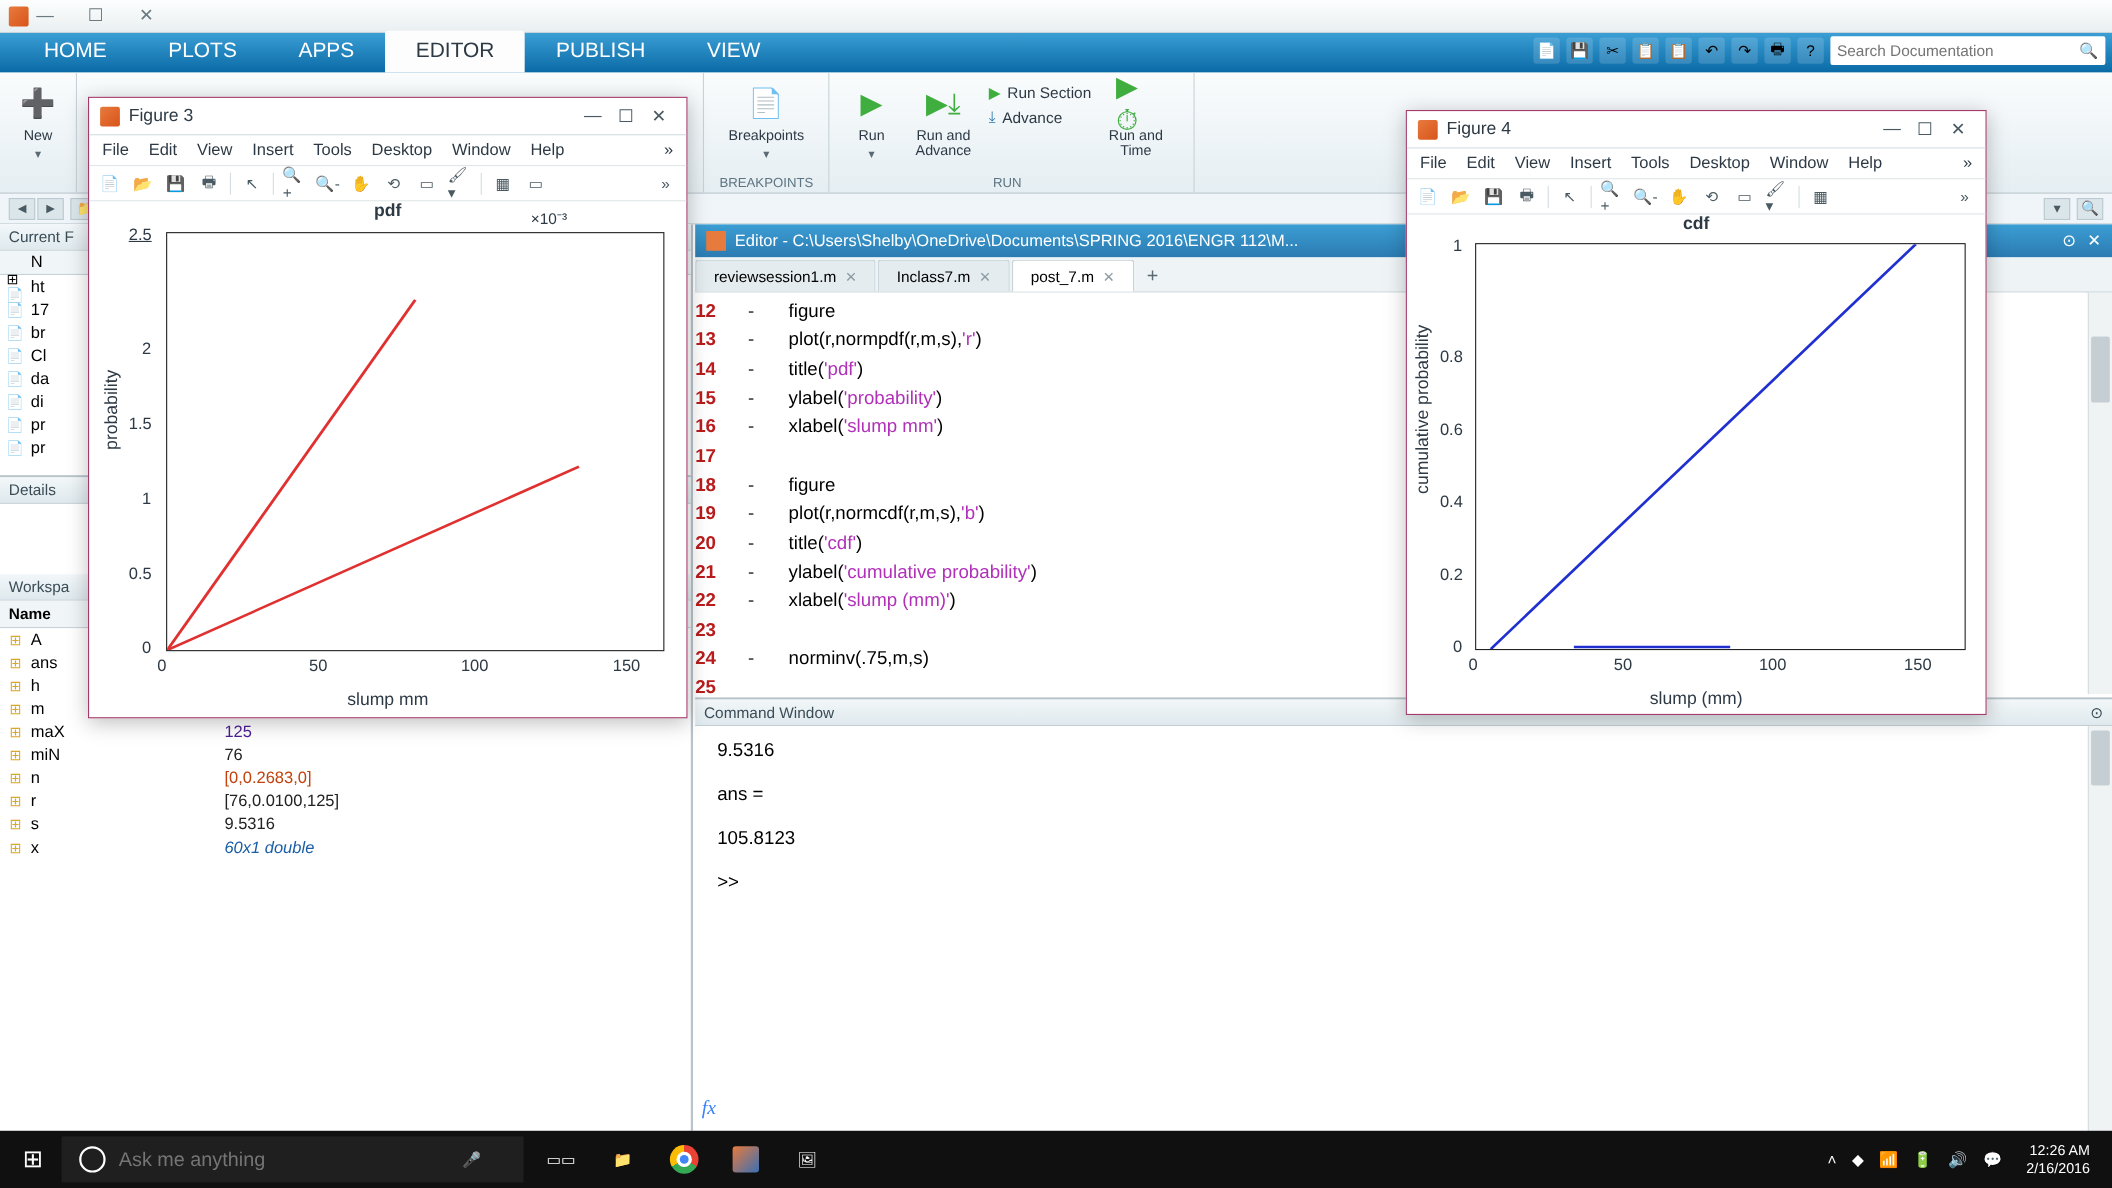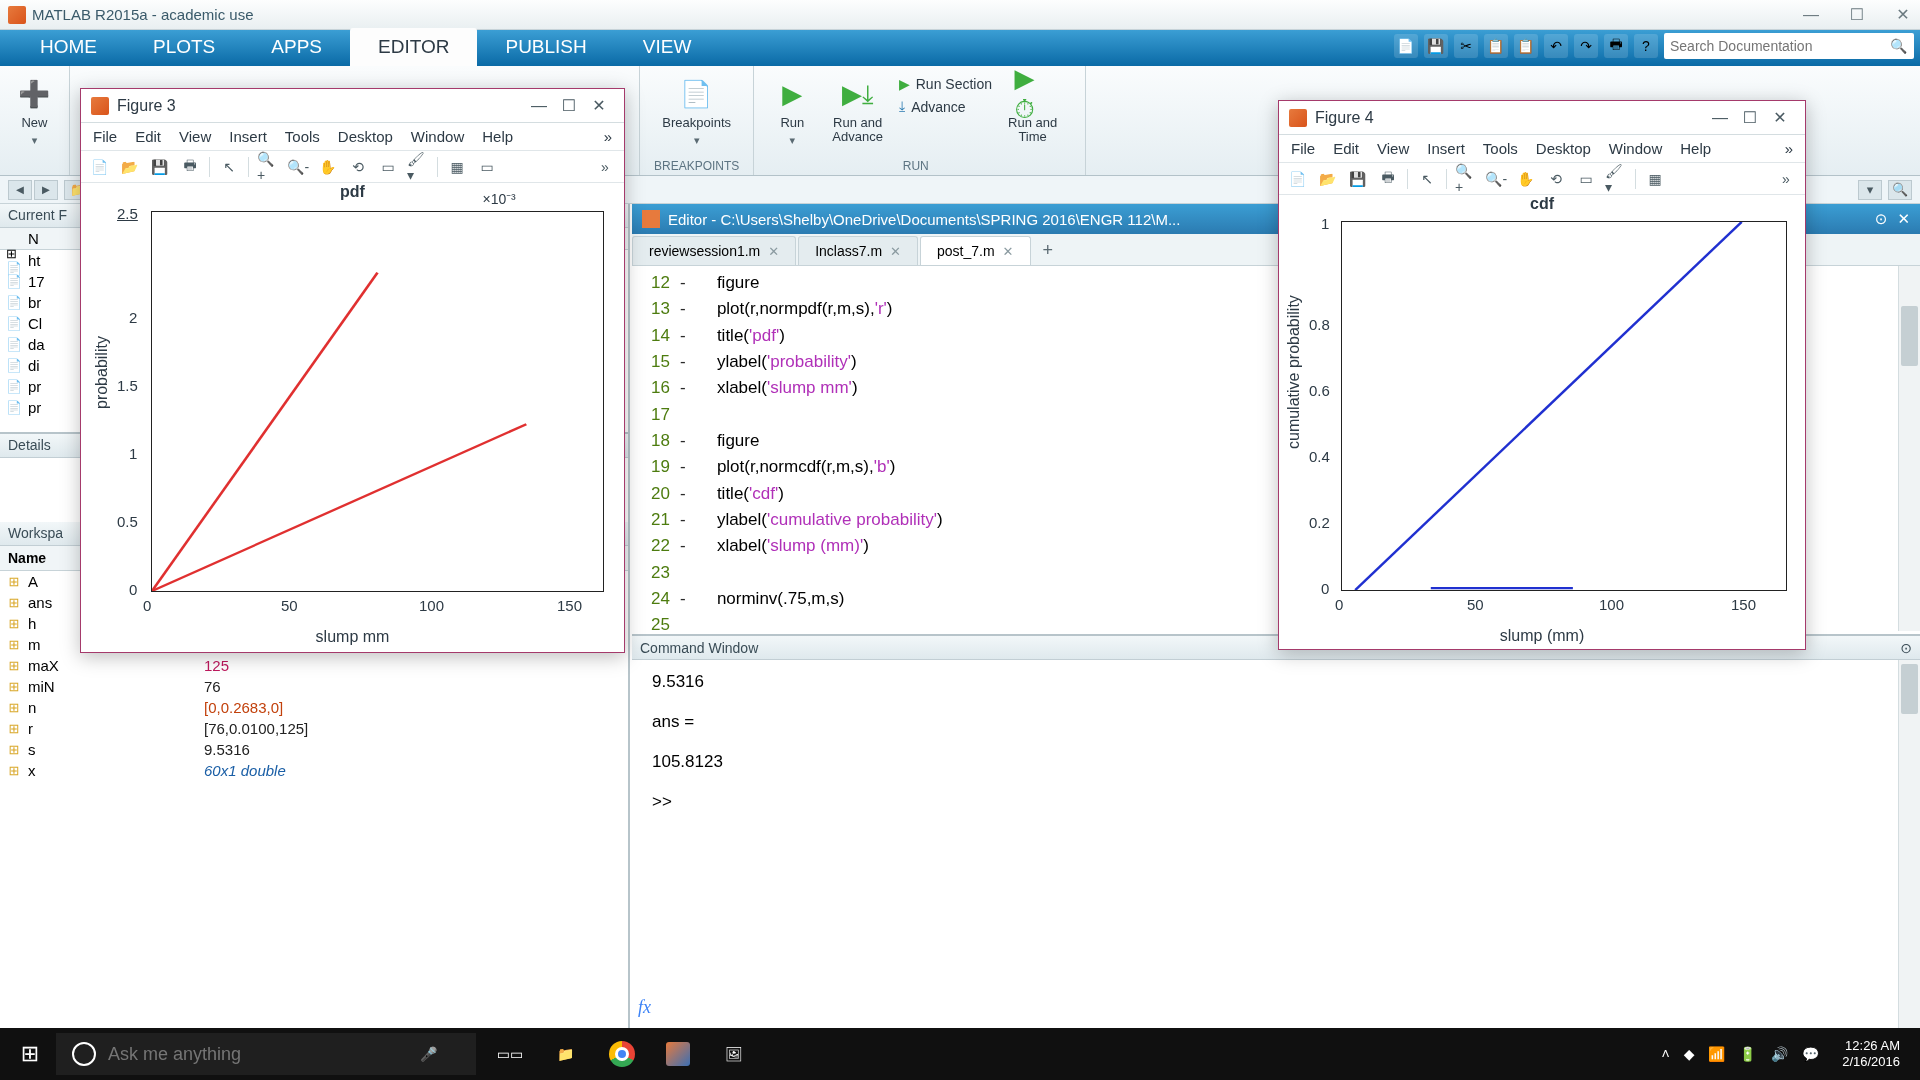--- a/index.html
+++ b/index.html
@@ -46,21 +46,21 @@
 .editorbar { height:30px; background:linear-gradient(#3b9ed4,#2b7bb1); color:#fff; display:flex; align-items:center; padding:0 10px; font-size:15px;}
 .editorbar .ic { width:18px;height:18px;background:#e77a3d;margin-right:8px;}
 .editorbar .rt { margin-left:auto; display:flex; gap:10px;}
 .edtabs { height:32px; background:#eef4f6; display:flex; align-items:flex-end; border-bottom:1px solid #c7d3d8;}
 .edtabs .etab { padding:6px 16px; border:1px solid #c7d3d8; border-bottom:none; background:#e4ecef; margin-right:2px; display:flex;align-items:center;gap:8px;font-size:14px;cursor:pointer; border-radius:3px 3px 0 0;}
 .edtabs .etab.active { background:#fff;}
 .edtabs .etab .cx { color:#8a9aa0; font-size:13px;}
 .edtabs .add { padding:4px 10px; font-size:18px; color:#5a6a72; cursor:pointer;}
 .code { font-family:"Consolas","Courier New",monospace; font-size:17px; background:#fff; padding:4px 0; line-height:1.55; position:absolute; top:62px; left:0; right:24px; height:365px; overflow:hidden;}
 .code .ln { display:flex;}
-.code .gut { width:48px; text-align:right; padding-right:10px; color:#4d7c0f;}
+.code .gut { width:48px; text-align:left; padding-right:10px; color:#b91c1c;font-weight:bold;}
 .code .dash { width:18px; color:#2a2a2a;}
 .code .tx { white-space:pre;}
 .code .str { color:#b030b8;}
 .vscroll { position:absolute; right:0; top:62px; width:22px; height:365px; background:#f0f3f4; border-left:1px solid #d4dde0;}
 .vscroll .thumb { position:absolute; left:2px; right:2px; background:#c5cfd3; border-radius:2px;}
 .cmdwin { position:absolute; left:0; right:0; top:430px; bottom:0; border-top:2px solid #b7c4ca;}
 .cmdwin .body { font-family:"Consolas","Courier New",monospace; font-size:17px; padding:12px 20px; position:absolute; top:24px; left:0; right:22px; bottom:0;}
 .statusbar { position:absolute; left:0;right:0;bottom:28px;height:24px;background:linear-gradient(#f2f7f9,#e4ecef);border-top:1px solid #c7d3d8;display:flex;align-items:center;font-size:14px;color:#3a4c56;}
 .statusbar .sp { flex:1;}
 .statusbar .cell { border-left:1px solid #c7d3d8;padding:0 12px;height:100%;display:flex;align-items:center;}
@@ -86,21 +86,20 @@
 .axes { position:absolute; border:1px solid #222;}
 .axlbl { position:absolute; font-size:16px; color:#2d3a45;}
 .tick { position:absolute; font-size:15px; color:#2d3a45;}
 svg.lines { position:absolute; left:0;top:0;width:100%;height:100%;}
 </style>
 </head>
 <body>
 
 <div class="titlebar">
   <div class="icon"></div>
-  <div class="title">MATLAB R2015a - academic use</div>
   <div class="winbtns">
     <div class="winbtn">—</div>
     <div class="winbtn">☐</div>
     <div class="winbtn">✕</div>
   </div>
 </div>
 
 <div class="tabstrip">
   <div class="tab">HOME</div>
   <div class="tab">PLOTS</div>
@@ -254,21 +253,21 @@
               <span class="val"><em style="color:#1b5fa6;">1x1 Histogram</em></span>
             </div>
             <div class="row">
               <span class="ic" style="color:#d9a82a;">⊞</span>
               <span class="nm">m</span>
               <span class="val"><span style="color:#222;">99.3833</span></span>
             </div>
             <div class="row">
               <span class="ic" style="color:#d9a82a;">⊞</span>
               <span class="nm">maX</span>
-              <span class="val"><span style="color:#be185d;">125</span></span>
+              <span class="val"><span style="color:#4c1d95;">125</span></span>
             </div>
             <div class="row">
               <span class="ic" style="color:#d9a82a;">⊞</span>
               <span class="nm">miN</span>
               <span class="val"><span style="color:#222;">76</span></span>
             </div>
             <div class="row">
               <span class="ic" style="color:#d9a82a;">⊞</span>
               <span class="nm">n</span>
               <span class="val"><span style="color:#c2410c;">[0,0.2683,0]</span></span>

